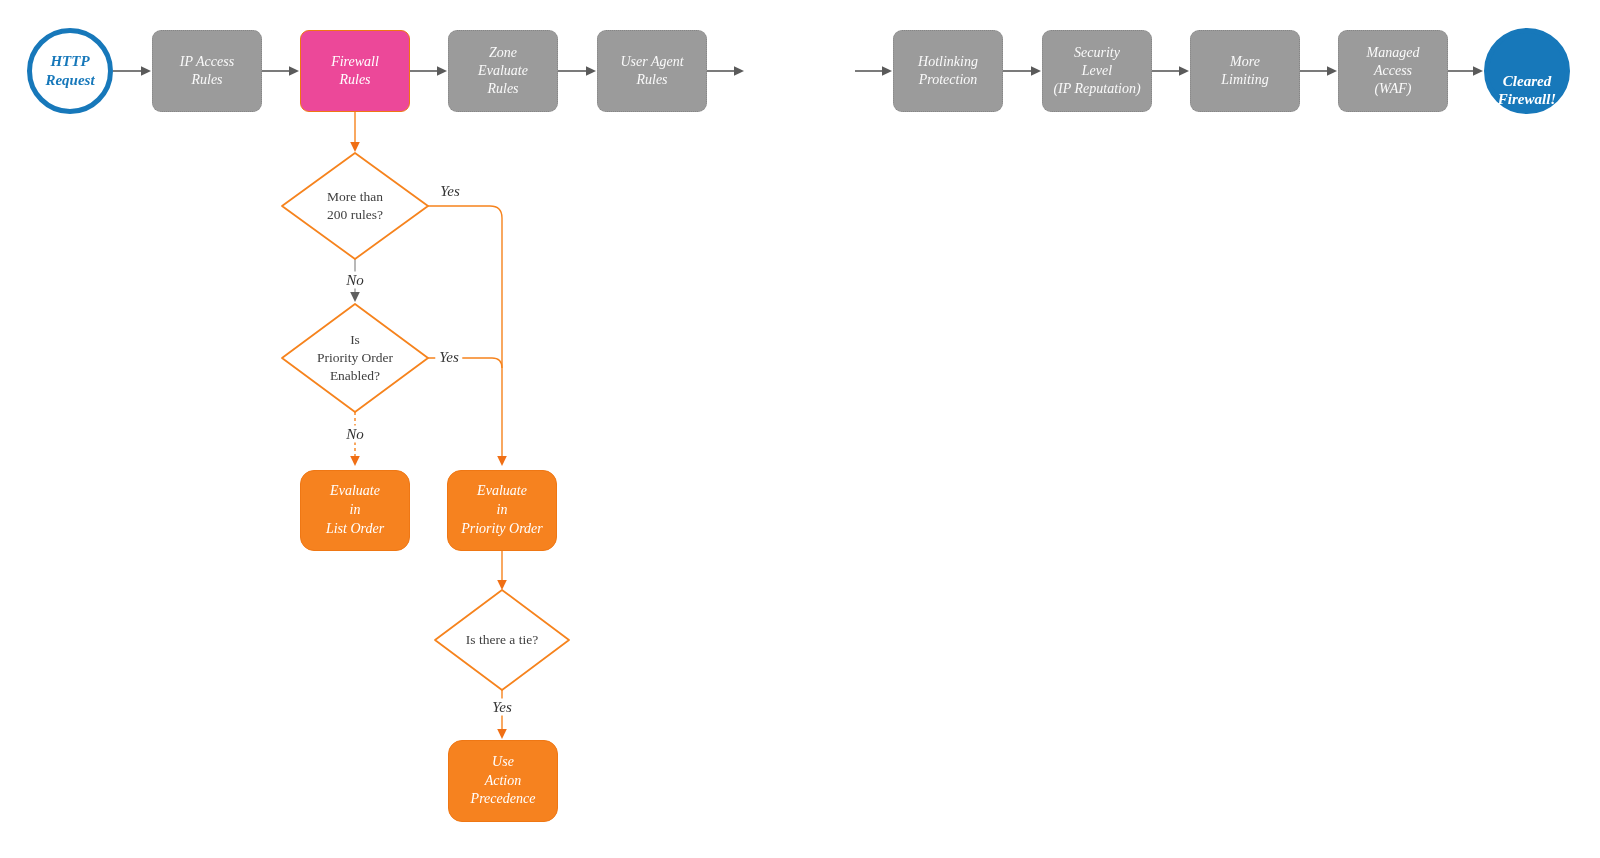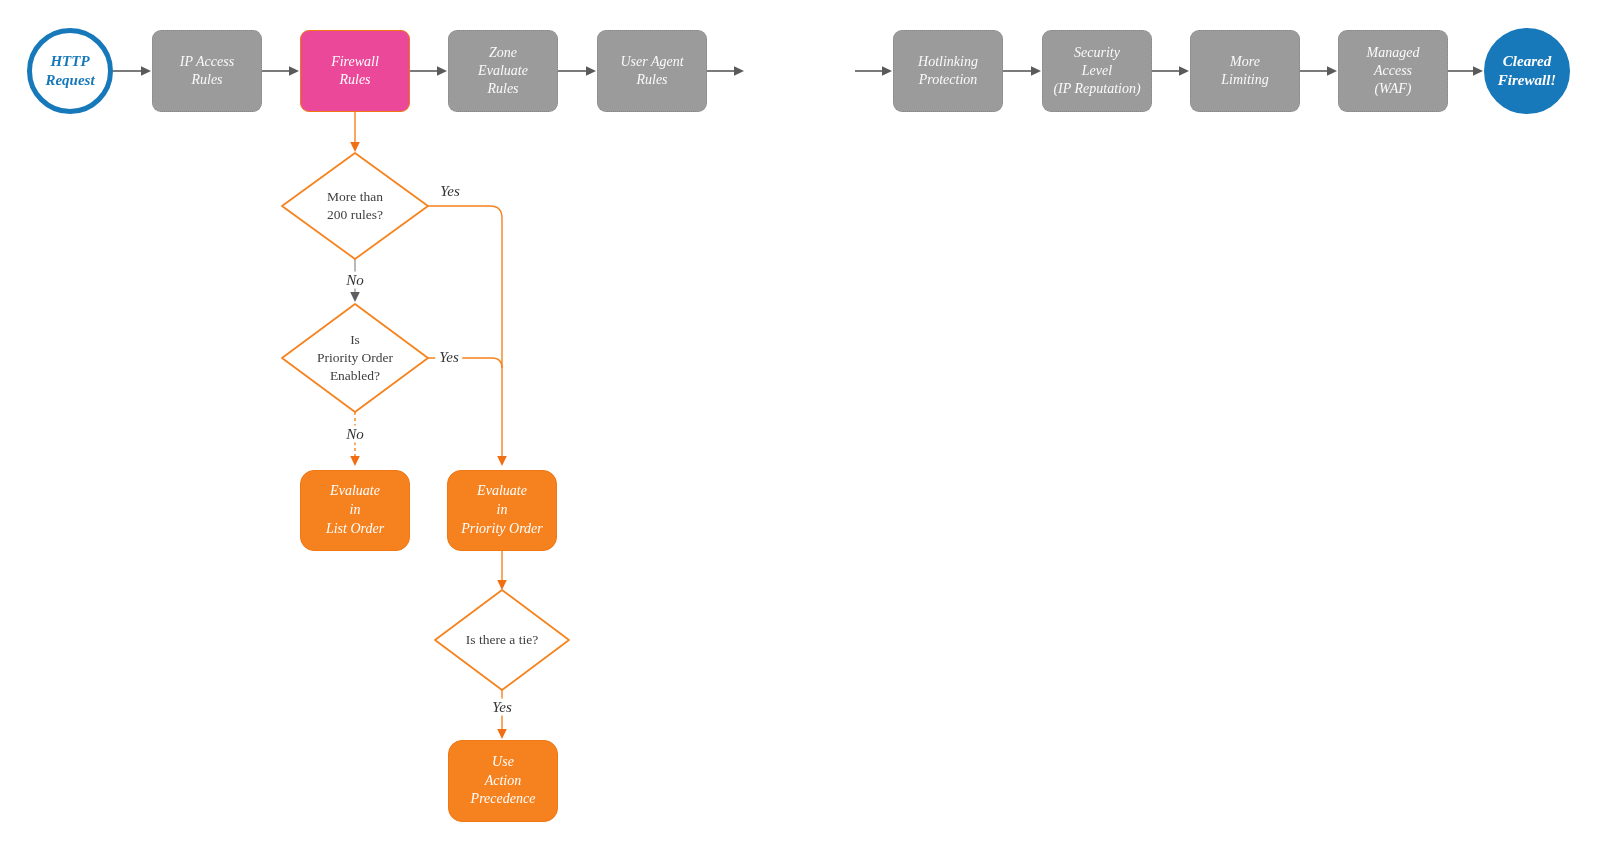--- a/index.html
+++ b/index.html
@@ -9,21 +9,21 @@
   }
   #wires{position:absolute;left:0;top:0;z-index:1;}
   .node{position:absolute;z-index:2;display:flex;align-items:center;justify-content:center;
         text-align:center;white-space:pre-line;box-sizing:border-box;}
   .step{top:30px;width:110px;height:82px;border-radius:9px;background:#9b9b9b;
         border:1px dotted #868686;color:#fafafa;font-style:italic;font-size:14px;line-height:1.3;}
   .step.highlight{background:#ec4899;border:1px solid #ef7714;color:#ffffff;}
   .circle{width:86px;height:86px;border-radius:50%;font-weight:bold;font-style:italic;
           font-size:15px;line-height:1.25;}
   .circle.start{top:28px;left:27px;background:#ffffff;border:5px solid #1778ba;color:#1778ba;}
-  .circle.end{top:28px;left:1484px;background:#1778ba;border:5px solid #1778ba;color:#ffffff;}
+  .circle.end{top:28px;left:1484px;background:#1778ba;border:5px solid #1778ba;color:#ffffff;align-items:flex-end;}
   .action{border-radius:14px;background:#f6821f;border:1px solid #ef7714;color:#ffffff;
           font-style:italic;font-size:14px;line-height:1.35;}
   .decision-text{position:absolute;z-index:3;transform:translate(-50%,-50%);
           text-align:center;white-space:pre-line;color:#404040;font-size:13.5px;line-height:1.35;}
   .edge-label{position:absolute;z-index:3;transform:translate(-50%,-50%);
           background:#ffffff;padding:0 4px;color:#333333;font-style:italic;font-size:15px;text-align:right;}
 </style>
 </head>
 <body>
 

